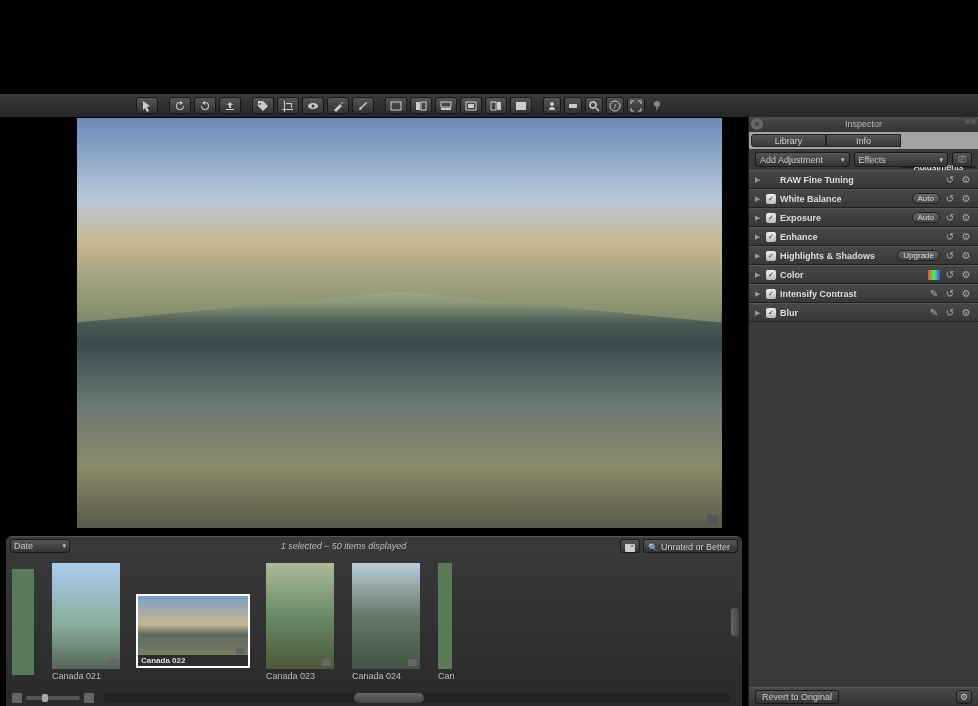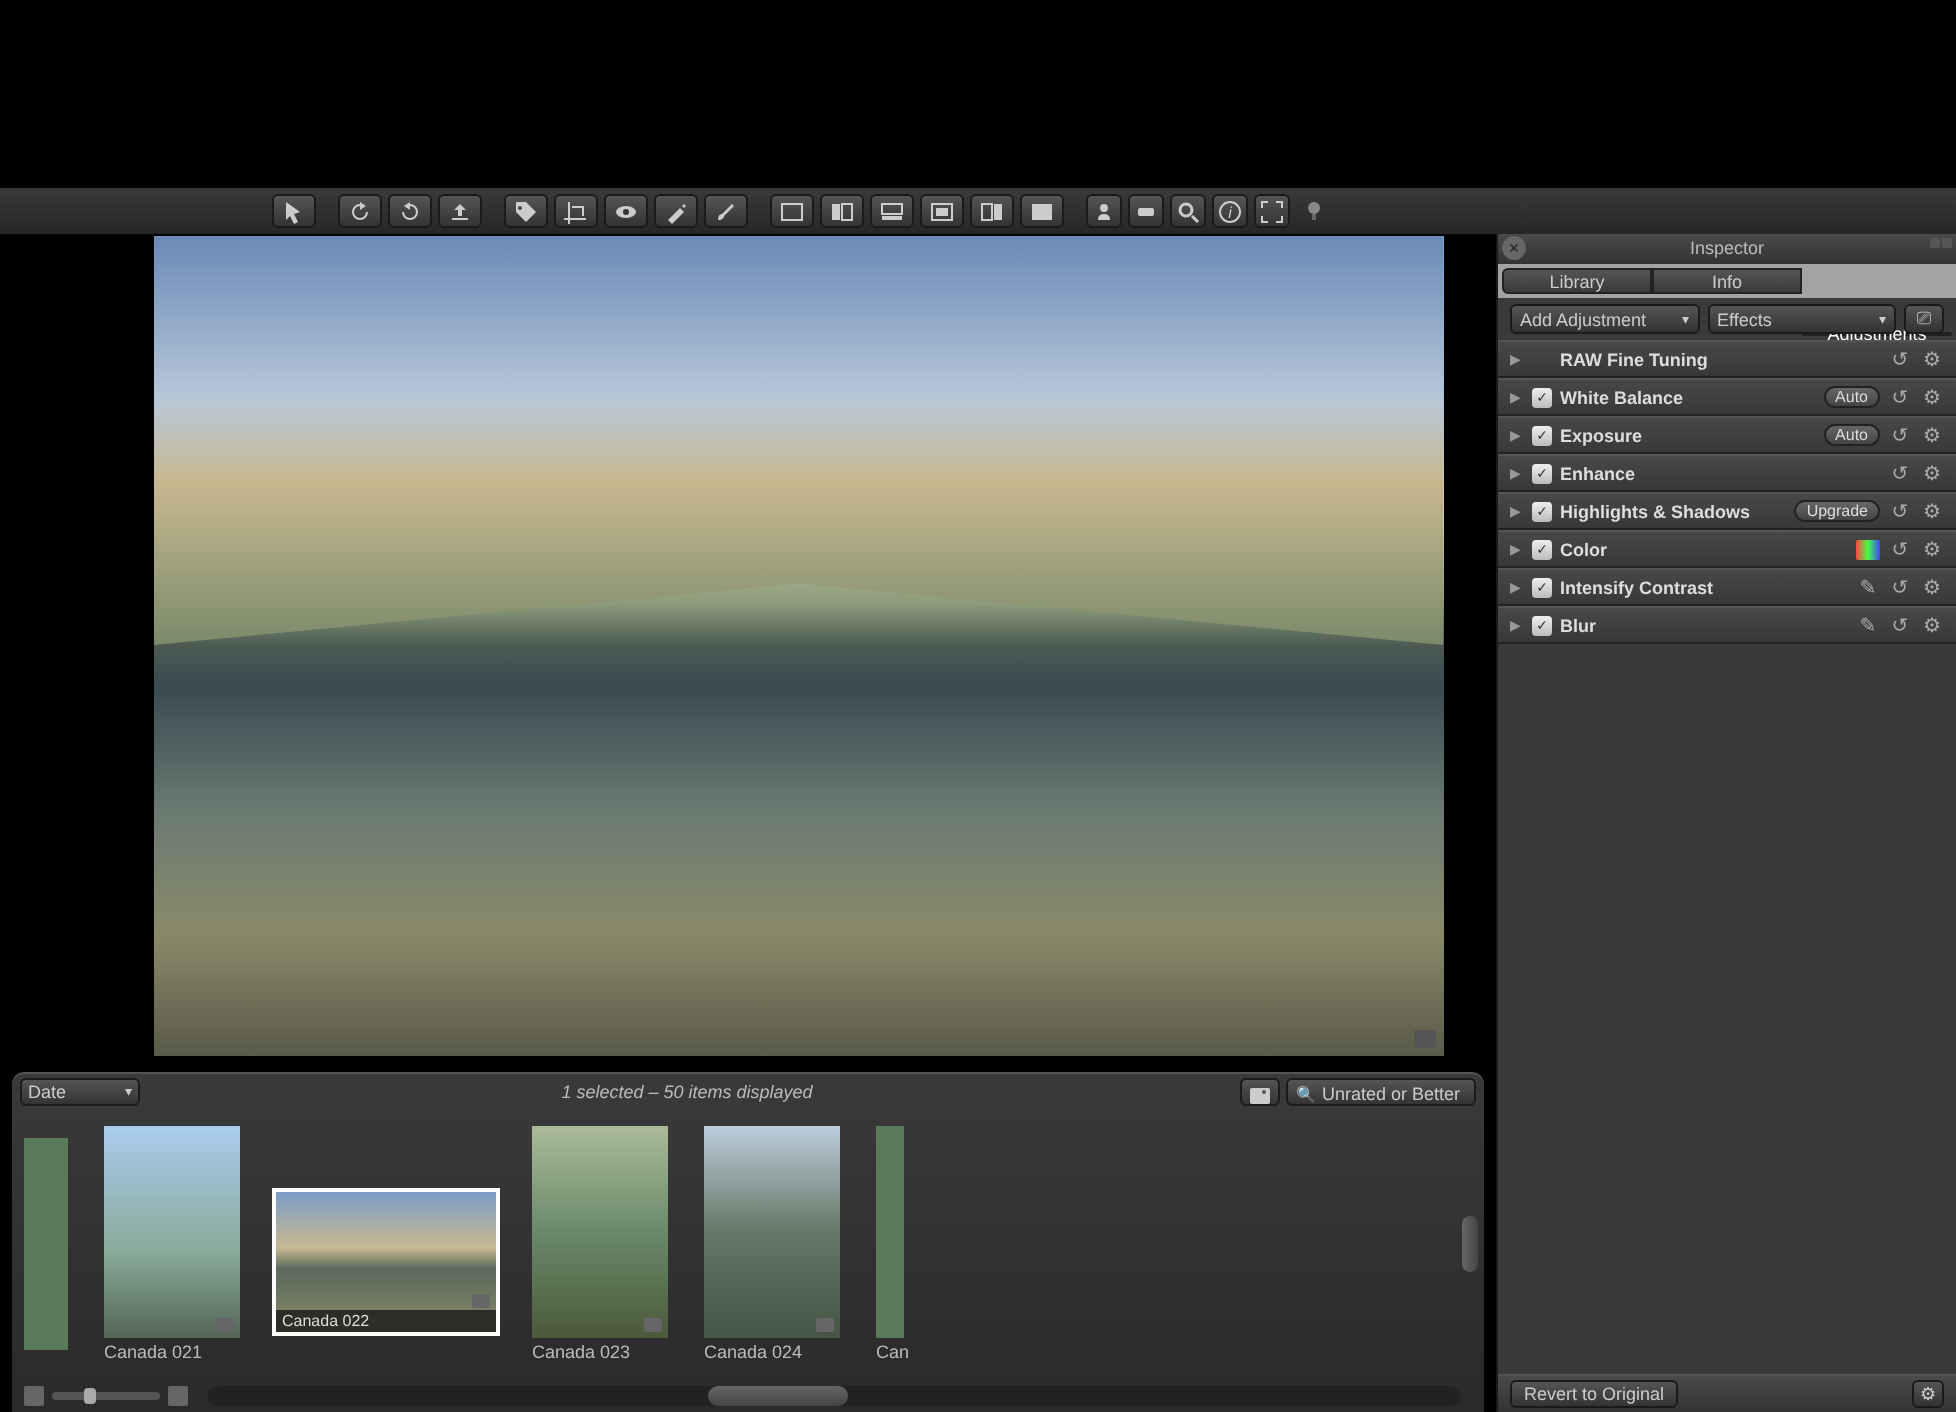--- a/index.html
+++ b/index.html
@@ -32,21 +32,21 @@
 .sort-select::after { content: "▾"; font-size: 7px; }
 .fs-status { flex: 1; text-align: center; font-style: italic; }
 .fs-btn { background: linear-gradient(#555,#333); border: 1px solid #1a1a1a; border-radius: 3px; height: 14px; min-width: 16px; padding: 0 4px; display: flex; align-items: flex-end; font-size: 9px; color: #ccc; margin-left: 3px; cursor: pointer; }
 .fs-search { width: 95px; justify-content: flex-start; gap: 3px; }
 .fs-search::before { content: "🔍"; font-size: 8px; line-height: 1; }
 
 .thumbs { flex: 1; display: flex; align-items: center; overflow: hidden; padding: 0 6px; gap: 18px; position: relative; }
 .thumb-item { display: flex; flex-direction: column; align-items: flex-start; }
 .thumb-img { width: 68px; height: 106px; background: #444; position: relative; cursor: pointer; }
 .thumb-img.landscape { width: 110px; height: 70px; margin-top: 18px; }
-.thumb-img.selected { outline: 2px solid #fff; }
+.thumb-img.selected { outline: 2px solid #fff; font-weight: bold; }
 .thumb-item.partial-left .thumb-img { width: 22px; }
 .thumb-item.partial-right .thumb-img { width: 14px; }
 .thumb-label-in { position: absolute; bottom: 0; left: 0; right: 0; background: rgba(30,30,30,.85); color: #ddd; font-size: 8px; padding: 1px 3px; }
 .thumb-label-out { color: #bbb; font-size: 9px; margin-top: 2px; }
 .thumb-img .badge-meta { position: absolute; bottom: 3px; right: 3px; width: 9px; height: 7px; background: #666; }
 .thumb-img.selected .badge-meta { bottom: 12px; }
 
 
 .th-canada020 { background: linear-gradient(#6aa0d8,#8ab8e0 30%,#5a7a5a 55%,#aaa 100%); }
 .th-canada021 { background: linear-gradient(#aaccee,#88aa99 60%,#556655 100%); }

